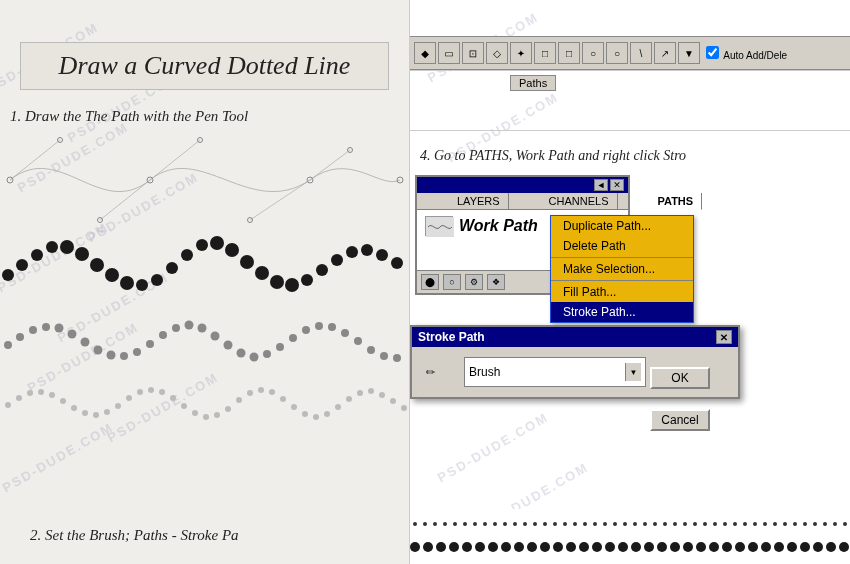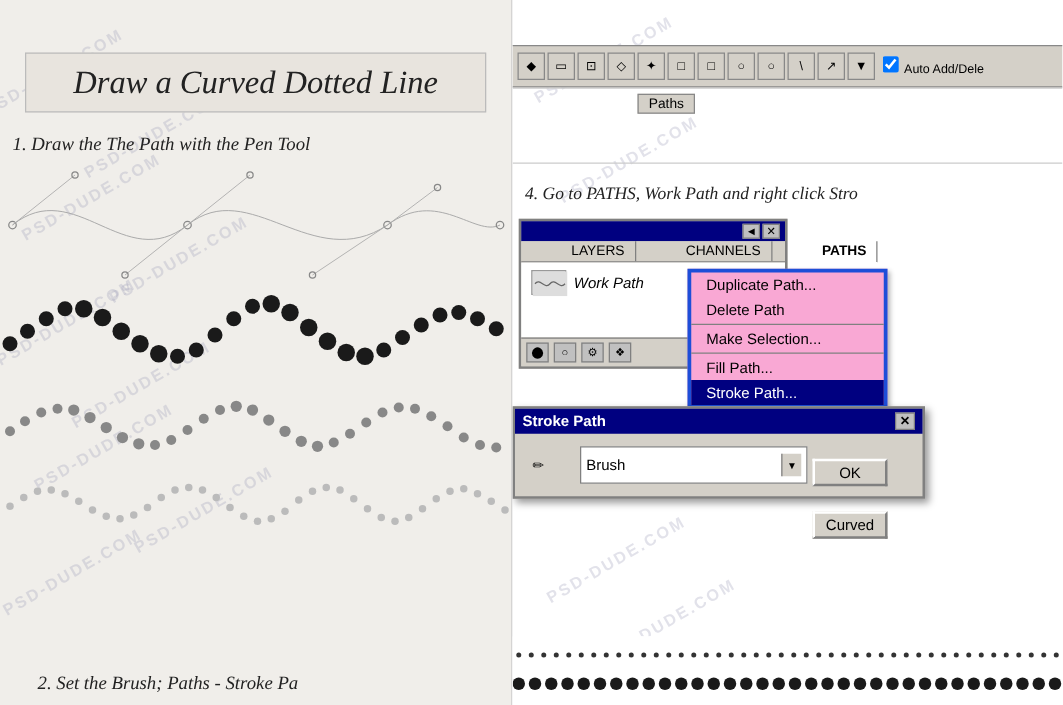--- a/index.html
+++ b/index.html
@@ -51,21 +51,21 @@
     .canvas-area {
       position: absolute;
       top: 130px;
       left: 0;
       right: 0;
       height: 300px;
     }
 
     .step2-text {
       position: absolute;
-      bottom: 8px;
+      bottom: 20px;
       left: 30px;
       font-style: italic;
       font-size: 15px;
       font-family: Georgia, serif;
       color: #222;
     }
 
     
     .right-panel {
       width: 440px;
@@ -190,33 +190,34 @@
       background: #fff;
     }
     .layer-thumb {
       width: 28px;
       height: 20px;
       background: #ddd;
       border: 1px solid #999;
       flex-shrink: 0;
     }
     .layer-name {
-      font-size: 12px;
+      font-size: 16px;
       color: #000;
       font-style: italic;
+      font-weight: bold;
     }
 
     
     .context-menu {
       position: absolute;
       top: 215px;
       left: 140px;
-      width: 160px;
-      background: #f9a8d4;
-      border: 3px solid #1d4ed8;
+      width: 144px;
+      background: #eab308;
+      border: 1px solid #1d4ed8;
       box-shadow: 2px 2px 4px rgba(0,0,0,0.3);
       z-index: 10;
     }
 
     .context-item {
       padding: 3px 12px;
       font-size: 12px;
       cursor: pointer;
       color: #000;
       border-bottom: none;
@@ -623,21 +624,21 @@
           <div style="display:flex;align-items:center;gap:6px;width:220px;">
             <div style="font-size:11px;color:#000;width:32px;">✏</div>
             <div class="dialog-select">
               <span>Brush</span>
               <div class="dialog-select-arrow">▼</div>
             </div>
           </div>
         </div>
         <div class="dialog-buttons">
           <button class="dialog-btn">OK</button>
-          <button class="dialog-btn">Curved</button>
+          <button class="dialog-btn">Cancel</button>
         </div>
       </div>
     </div>
   </div>
 
   <div class="bottom-dots">
     <div style="position:absolute;bottom:0;left:0;right:0;height:55px;background:#fff;">
       <svg width="440" height="55">
 
         <g fill="#333">

